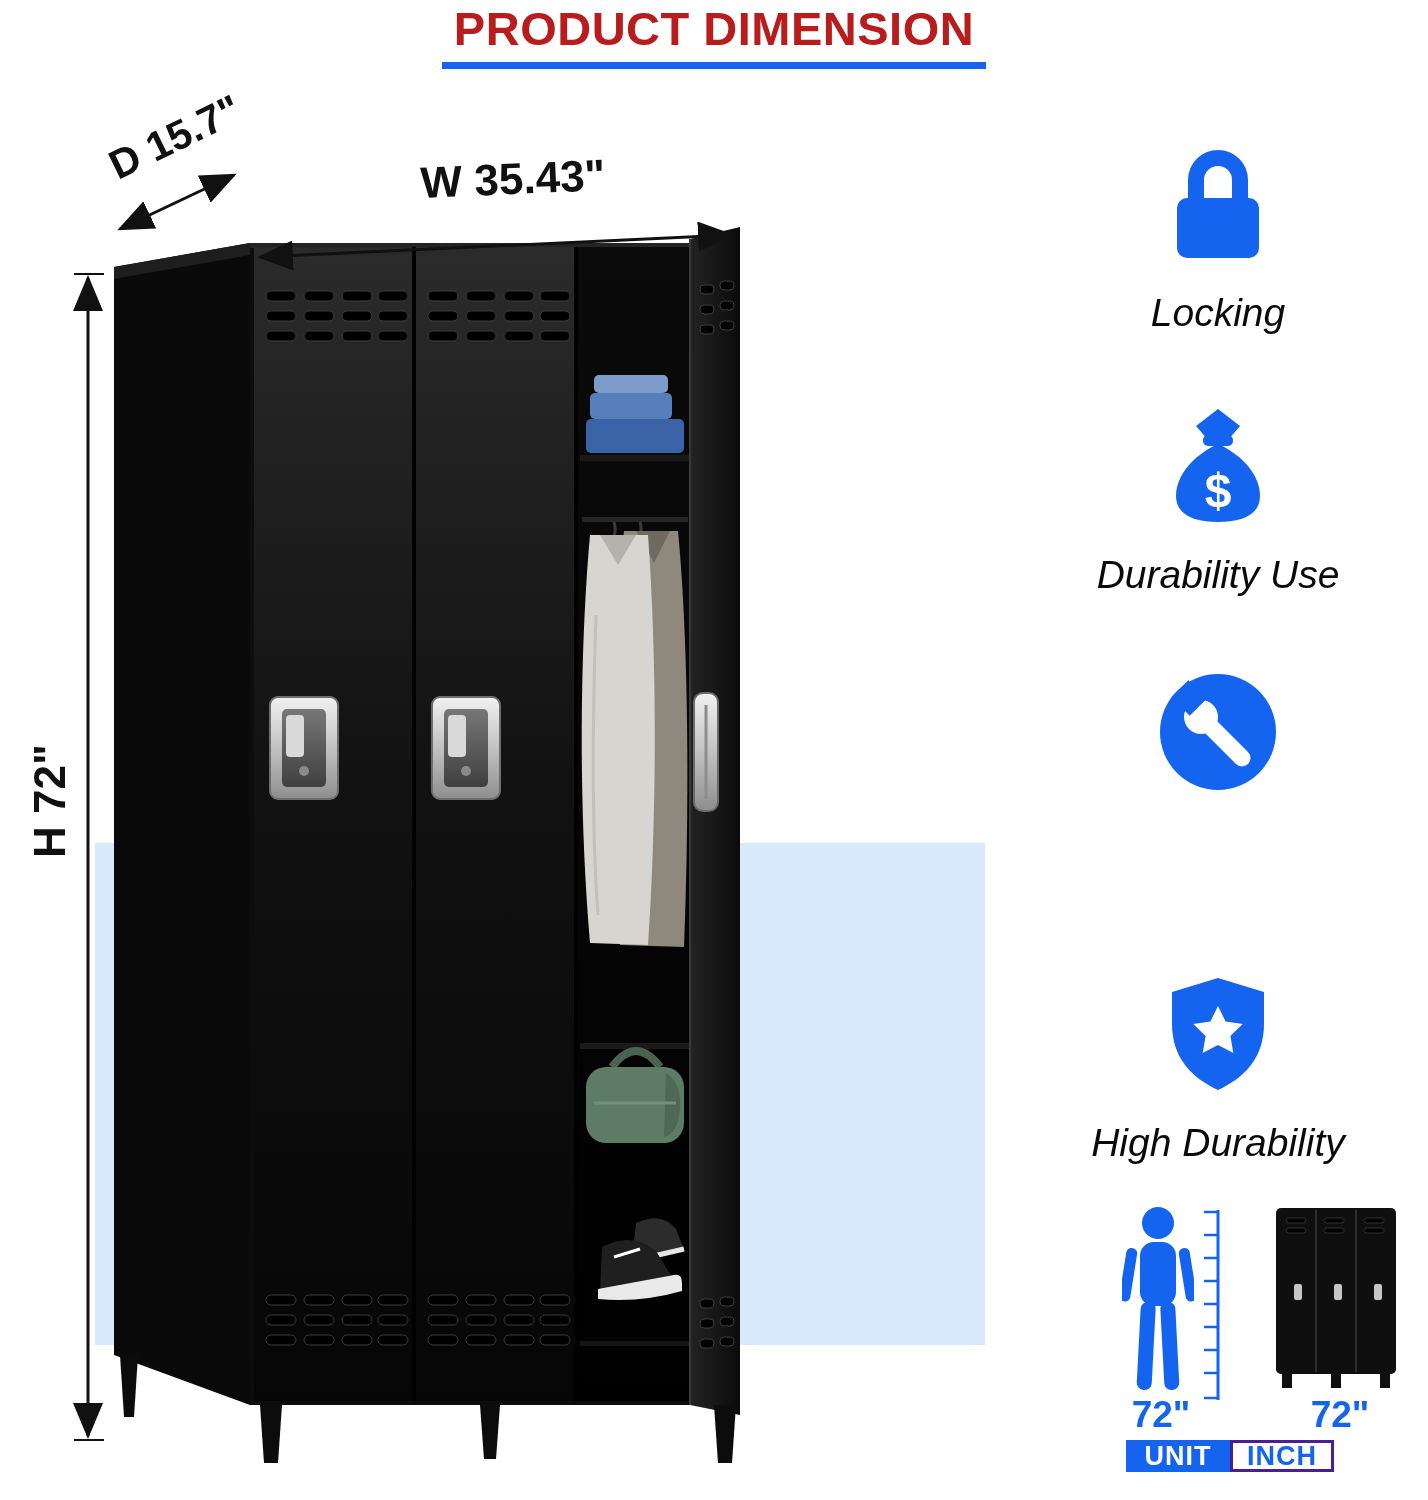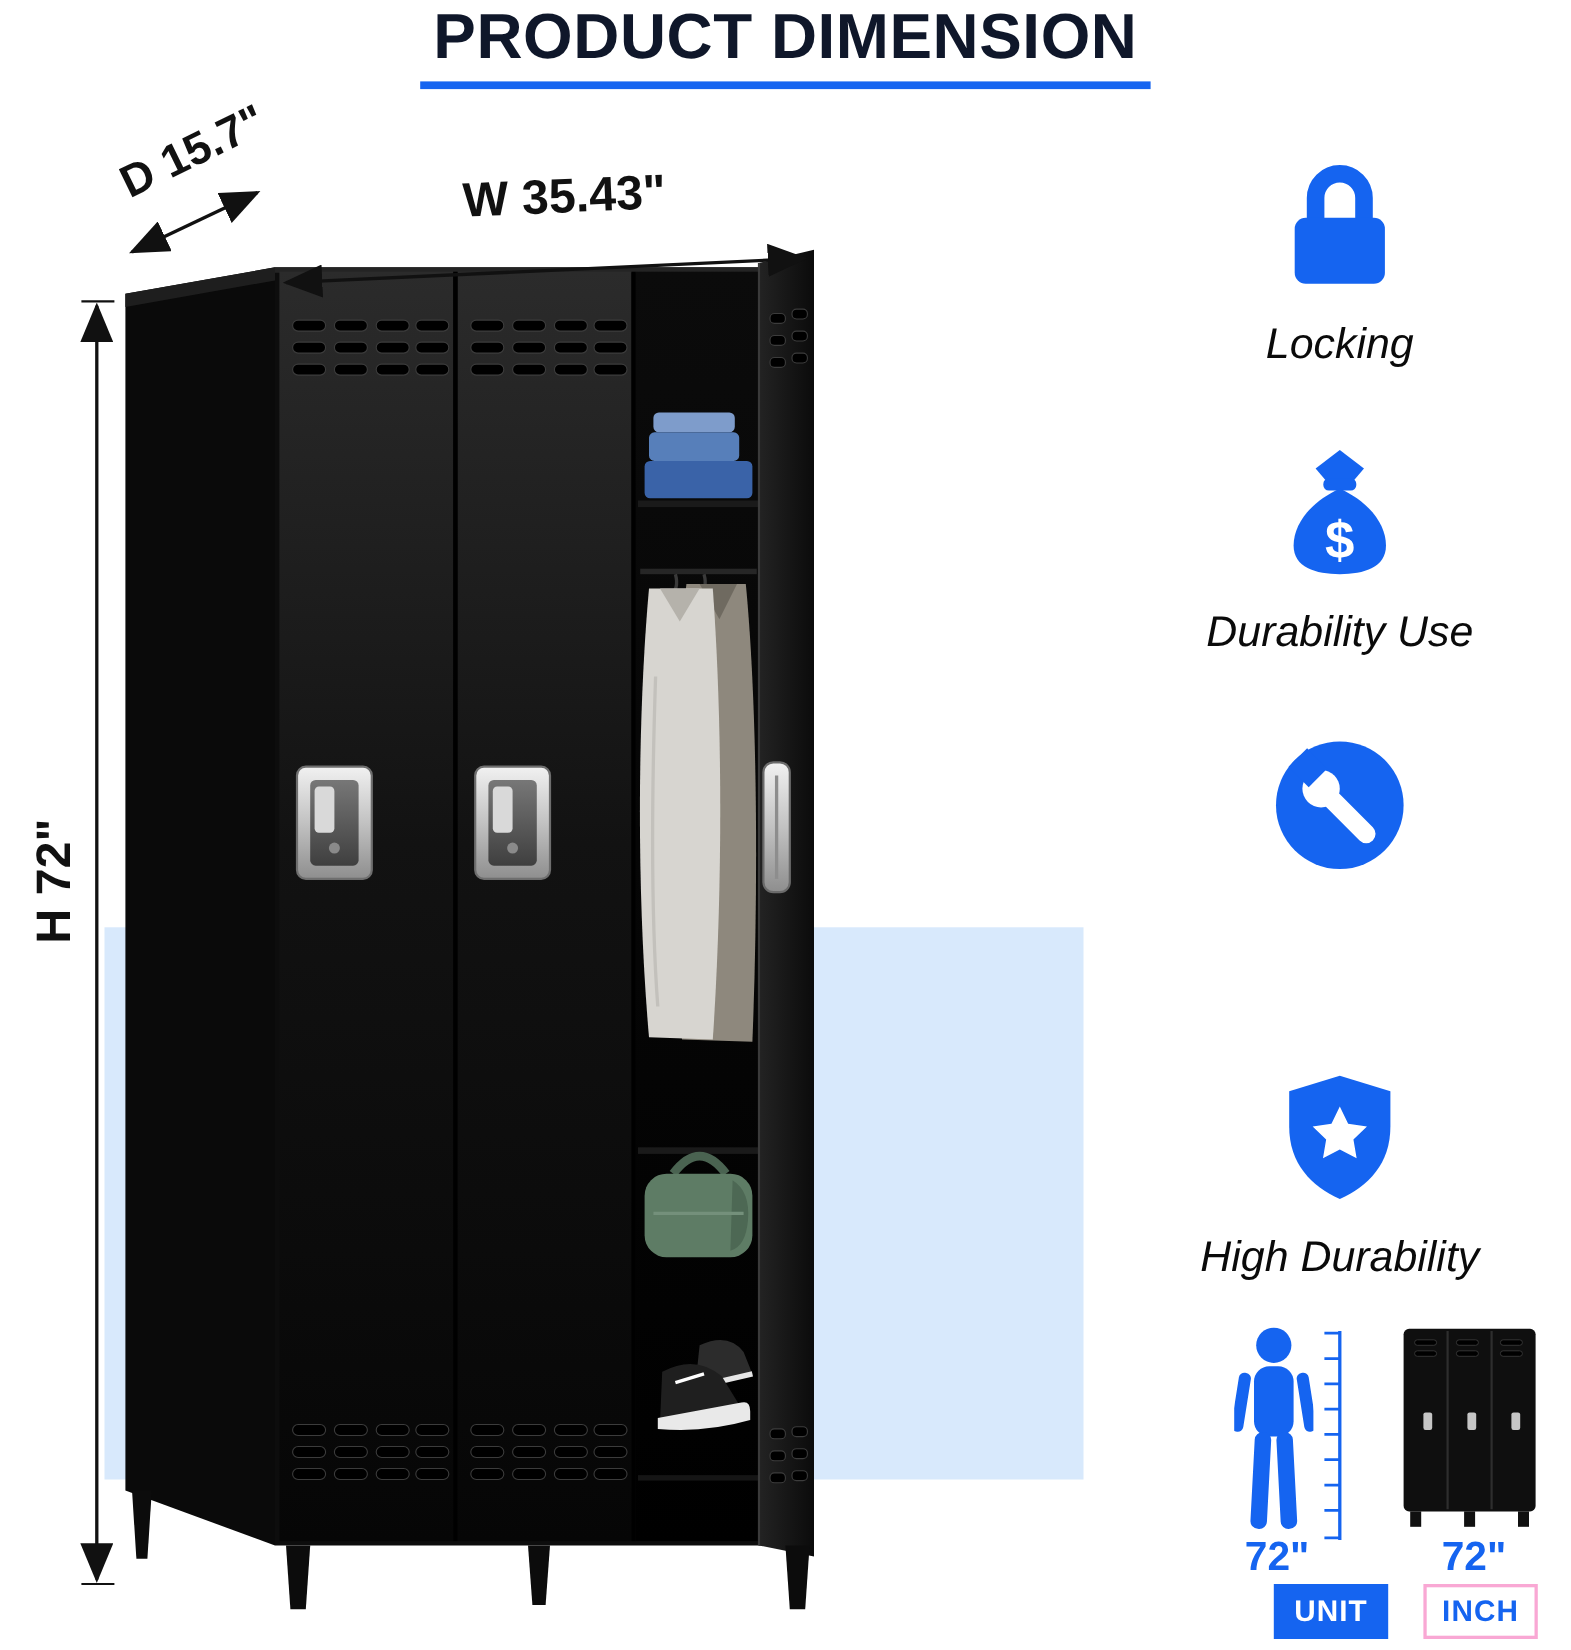--- a/index.html
+++ b/index.html
@@ -1,21 +1,21 @@
 <!DOCTYPE html>
 <html><head>
 <meta charset="utf-8">
 <style>
   html,body{margin:0;padding:0;background:#fff;}
   .page{position:relative;width:1428px;height:1500px;background:#fff;overflow:hidden;
         font-family:"Liberation Sans",sans-serif;}
 
   
   .title-wrap{position:absolute;top:4px;left:0;width:100%;text-align:center;z-index:4;}
-  .title{display:inline-block;font-size:58px;font-weight:bold;color:#0f172a;letter-spacing:.5px;
+  .title{display:inline-block;font-size:47px;font-weight:bold;color:#b91c1c;letter-spacing:.5px;
          border-bottom:7px solid #1564f0;padding:0 12px 9px;line-height:1.05;}
 
   
   .band{position:absolute;left:95px;top:843px;width:890px;height:502px;background:#d8e9fc;z-index:0;}
 
   .locker-svg{position:absolute;left:80px;top:215px;width:680px;height:1270px;z-index:1;}
   .overlay-svg{position:absolute;left:0;top:0;width:1428px;height:1500px;z-index:2;pointer-events:none;}
 
   
   .dim{position:absolute;z-index:3;font-weight:bold;color:#111;text-align:center;white-space:nowrap;}
@@ -30,24 +30,24 @@
   .f1{top:140px}.f2{top:402px}.f3{top:668px}.f4{top:970px}
 
   
   .scale-person{position:absolute;left:1122px;top:1206px;z-index:1;}
   .scale-ruler{position:absolute;left:1200px;top:1208px;z-index:1;}
   .scale-locker{position:absolute;left:1270px;top:1204px;z-index:1;}
   .scale-label{position:absolute;z-index:1;color:#1564f0;font-weight:bold;font-size:37px;text-align:center;white-space:nowrap;}
   .sl-person{left:1116px;top:1394px;width:90px;}
   .sl-locker{left:1286px;top:1394px;width:108px;}
   .unit-badge{position:absolute;left:1126px;top:1440px;display:flex;z-index:1;}
-  .unit-box{width:104px;height:50px;display:flex;align-items:center;justify-content:center;
-            font-weight:bold;font-size:27px;letter-spacing:1px;margin-left:32px;}
+  .unit-box{width:104px;height:32px;display:flex;align-items:center;justify-content:center;
+            font-weight:bold;font-size:27px;letter-spacing:1px;}
   .unit-unit{background:#1564f0;color:#fff;}
-  .unit-inch{background:#fff;color:#1564f0;border:3px solid #f9a8d4;box-sizing:border-box;}
+  .unit-inch{background:#fff;color:#1564f0;border:3px solid #4c1d95;box-sizing:border-box;}
 </style>
 </head>
 <body>
 
 <div class="page">
 
   <div class="band"></div>
 
   <div class="title-wrap">
     <div class="title">PRODUCT DIMENSION</div>

